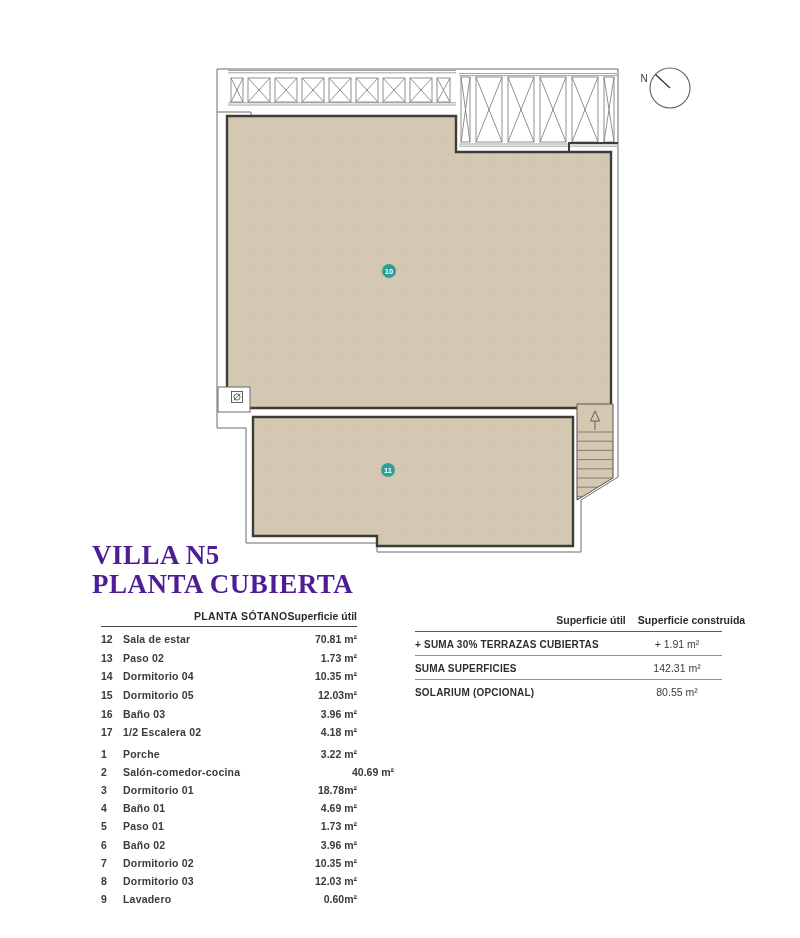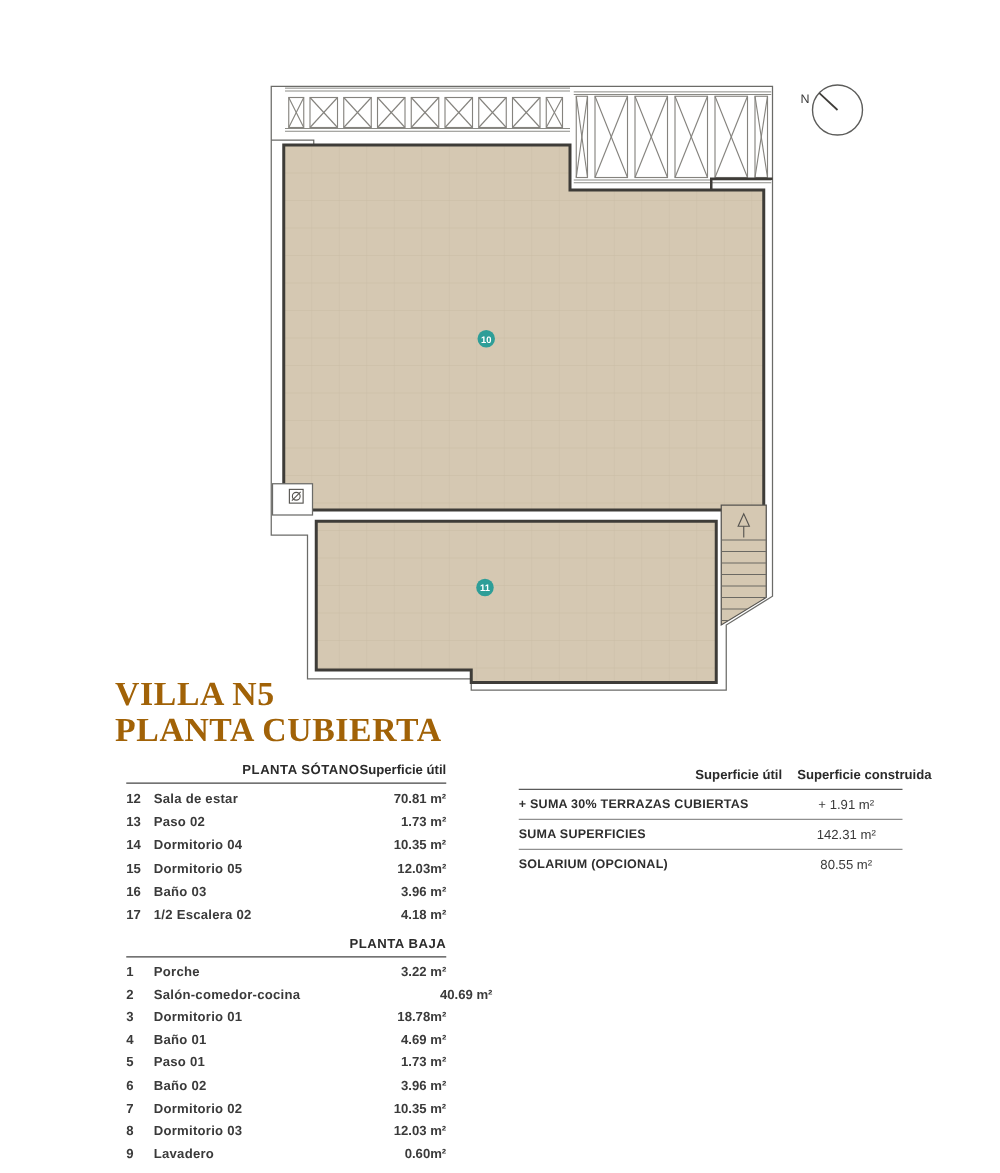--- a/index.html
+++ b/index.html
@@ -1,21 +1,21 @@
 <!DOCTYPE html>
 <html><head>
 <meta charset="utf-8">
 <style>
   html,body{margin:0;padding:0;background:#ffffff;}
   .page{position:relative;width:800px;height:938px;background:#fff;overflow:hidden;
         font-family:"Liberation Sans",sans-serif;color:#3a3a3a;}
   #plan-svg{position:absolute;left:0;top:0;}
   
   .title{position:absolute;left:92px;top:541px;font-family:"Liberation Serif",serif;
-         font-weight:bold;font-size:27px;line-height:29px;color:#a16207;letter-spacing:0.5px;}
+         font-weight:bold;font-size:27px;line-height:29px;color:#4c1d95;letter-spacing:0.5px;}
   
   .ltable{position:absolute;left:101px;top:610px;width:256px;font-size:10.5px;}
   .sec-head{display:flex;justify-content:flex-end;align-items:flex-end;
             border-bottom:1.3px solid #454545;padding-bottom:4px;}
   .sec-head .hname{font-weight:bold;font-size:10.5px;color:#2b2b2b;letter-spacing:0.4px;}
   .sec-head .uhead{font-weight:bold;font-size:10.5px;color:#2b2b2b;}
   .sec-head.baja{margin-top:7px;}
   .trow{display:flex;align-items:center;height:18.6px;font-weight:bold;}
   .rows-baja .trow{height:18.2px;}
   .cnum{width:22px;flex:0 0 22px;}
@@ -199,23 +199,20 @@
           <span class="cnum">16</span>
           <span class="cname">Baño 03</span>
           <span class="cval">3.96 m²</span>
         </div>
         <div class="trow">
           <span class="cnum">17</span>
           <span class="cname">1/2 Escalera 02</span>
           <span class="cval">4.18 m²</span>
         </div>
       </div>
-    <div class="sec-head baja">
-      <span class="hname">PLANTA BAJA</span>
-    </div>
     <div class="rows rows-baja">
 
     <div class="trow">
           <span class="cnum">1</span>
           <span class="cname">Porche</span>
           <span class="cval">3.22 m²</span>
         </div>
         <div class="trow shift-right">
           <span class="cnum">2</span>
           <span class="cname">Salón-comedor-cocina</span>

